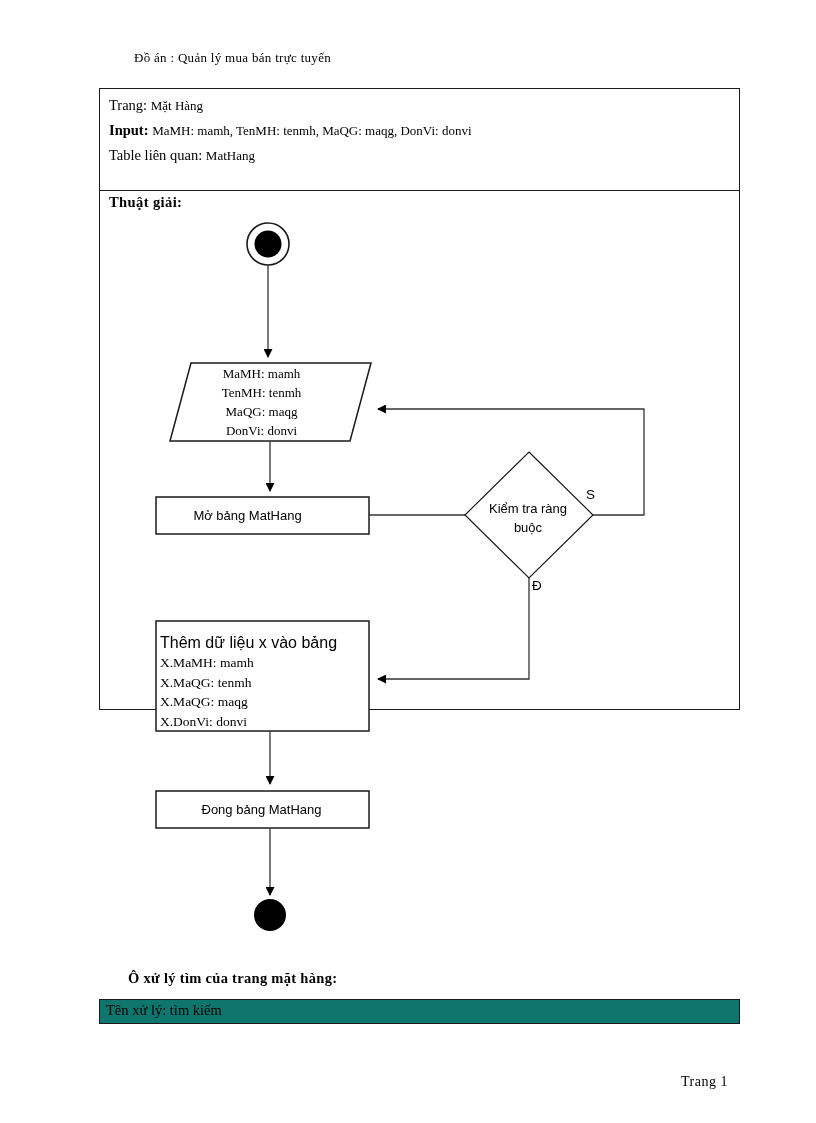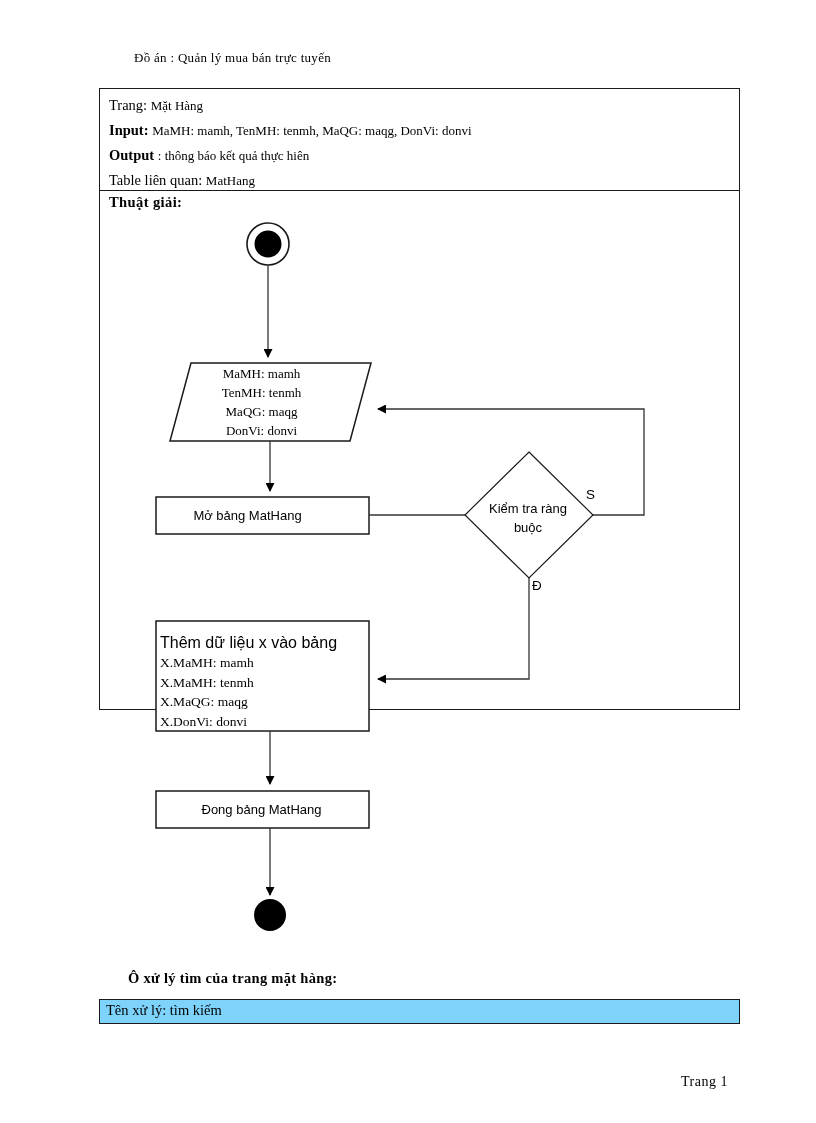--- a/index.html
+++ b/index.html
@@ -136,21 +136,21 @@
   }
 
   .name-box {
     position: absolute;
     left: 99px;
     top: 999px;
     width: 641px;
     height: 25px;
     border: 1.4px solid #1a1a1a;
     box-sizing: border-box;
-    background: #7dd3fc;
+    background: #0f766e;
     text-align: center;
   }
   .name-box-text {
     position: absolute;
     left: 6px;
     top: 2px;
     font-size: 14.5px;
     white-space: nowrap;
   }
 
@@ -175,24 +175,20 @@
     <div class="info-block">
       <div class="info-row">
         <span>Trang:</span>
         <span class="val-small">Mặt Hàng</span>
       </div>
       <div class="info-row">
         <span class="lbl-bold">Input:</span>
         <span class="val-small">MaMH: mamh,  TenMH: tenmh,  MaQG: maqg,  DonVi:  donvi</span>
       </div>
       <div class="info-row">
-        <span class="lbl-bold">Output</span>
-        <span class="val-small">: thông báo kết quả thực hiên</span>
-      </div>
-      <div class="info-row">
         <span>Table  liên quan:</span>
         <span class="val-small">MatHang</span>
       </div>
     </div>
 
     <div class="algo-label">Thuật  giải:</div>
 
     <svg class="flow-canvas" viewBox="0 0 641 859">
       <defs>
         <marker id="arrowhead" markerWidth="9" markerHeight="9" refX="8" refY="4.5" orient="auto" markerUnits="userSpaceOnUse">
@@ -247,21 +243,21 @@
     <div>buộc</div>
   </div>
 
   <div class="branch-label" style="left:586px; top:487px;">S</div>
 
   <div class="branch-label" style="left:532px; top:578px;">Đ</div>
 
   <div class="proc-box-text">
     <div class="head">Thêm dữ liệu x vào bảng</div>
     <div class="line">X.MaMH: mamh</div>
-    <div class="line">X.MaMH: tenmh</div>
+    <div class="line">X.MaQG: tenmh</div>
     <div class="line">X.MaQG: maqg</div>
     <div class="line">X.DonVi: donvi</div>
   </div>
 
   <div class="node-text sans-node" style="left:155px; top:800px; width:213px;">Đong bảng MatHang</div>
 
   <div class="sub-caption">Ô xử lý tìm của trang mặt hàng:</div>
 
   <div class="name-box">
     <div class="name-box-text">Tên xử lý: tìm kiếm</div>

